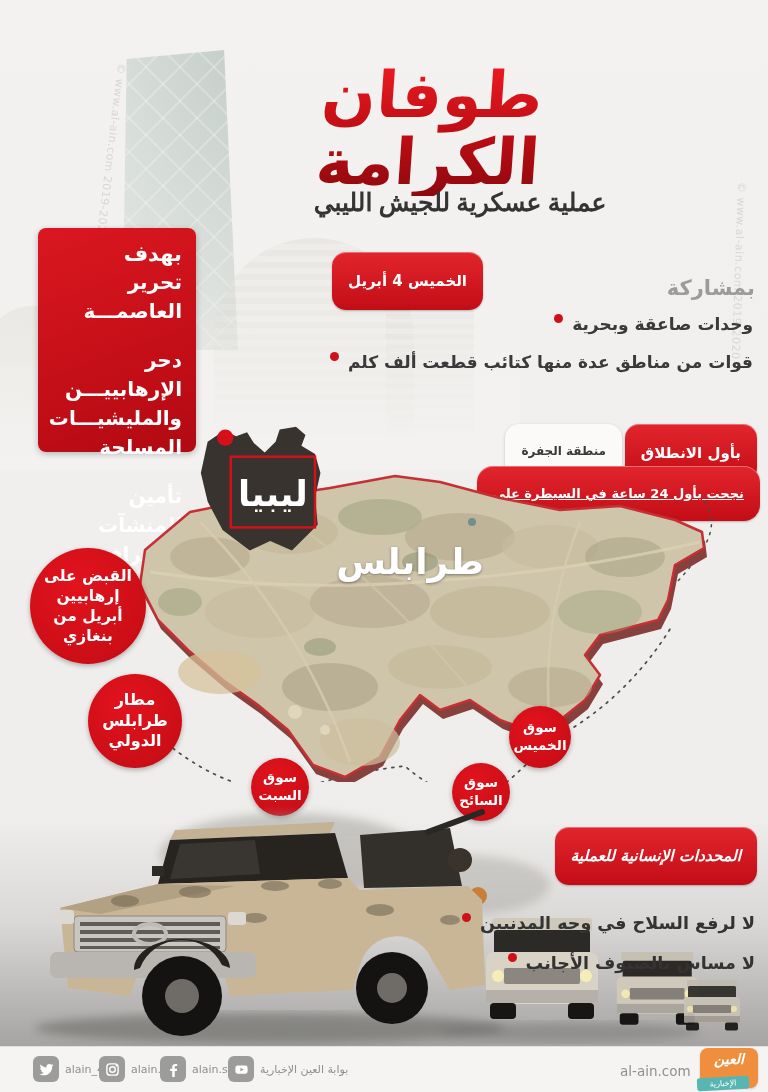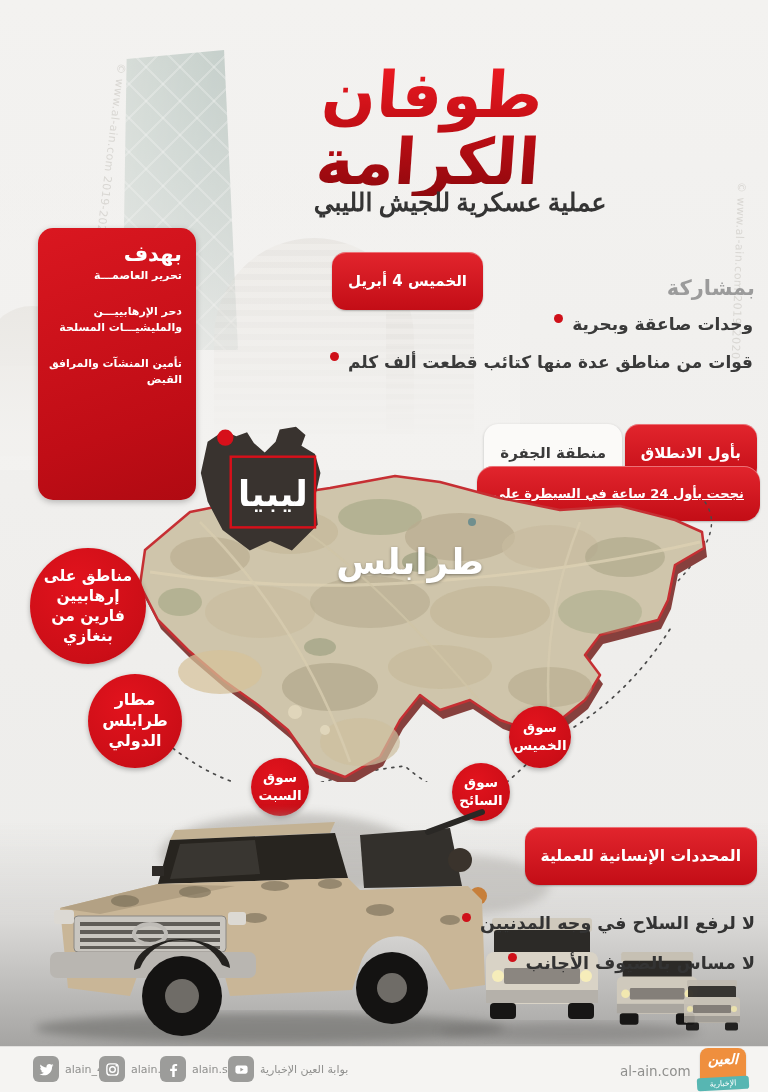--- a/index.html
+++ b/index.html
@@ -40,38 +40,38 @@
            -webkit-background-clip:text;background-clip:text;color:transparent;}
   }
   .subtitle{left:280px;top:188px;width:360px;text-align:center;font-size:25px;font-weight:bold;color:#343434;font-family:Liberation Serif, serif;}
   .pill{display:inline-block;border-radius:14px;padding:20px 16px;font-weight:bold;white-space:nowrap;}
   .pill-red{background:linear-gradient(180deg,#e2252d,#c30d16);color:#fff;
             box-shadow:inset 0 1px 0 rgba(255,255,255,.35),0 1px 2px rgba(0,0,0,.25);}
   .pill-white{background:#fbfaf8;color:#3a3a3a;box-shadow:0 1px 3px rgba(0,0,0,.22);}
   .date-badge{left:332px;top:252px;font-size:15px;}
 
   
-  .goals{left:38px;top:228px;width:158px;height:272px;border-radius:15px;
+  .goals{left:38px;top:228px;width:158px;height:224px;border-radius:8px;
          background:linear-gradient(160deg,#da1720 0%,#c00d16 70%,#b00a12 100%);
          box-shadow:0 2px 6px rgba(0,0,0,.25);color:#fff;text-align:right;
          padding:14px 14px 0 10px;box-sizing:border-box;}
   .goals h2{margin:0 0 2px;font-size:21px;}
-  .goals .g-item{font-size:11px;font-weight:bold;line-height:1.45;margin-bottom:20px;}
+  .goals .g-item{font-size:20px;font-weight:bold;line-height:1.45;margin-bottom:20px;}
 
   
   .part-head{right:13px;top:276px;font-size:21px;font-weight:bold;color:#9b9b9b;}
   .bullet{display:flex;align-items:flex-start;gap:9px;}
   .bullet .dot{width:9px;height:9px;border-radius:50%;background:#cf1019;flex:0 0 auto;}
   .bullet .txt{font-weight:bold;color:#3a3a3a;white-space:nowrap;}
   .b-part1{right:15px;top:314px;}  .b-part1 .txt{font-size:17px;}
   .b-part2{right:15px;top:352px;}  .b-part2 .txt{font-size:17px;}
 
   
   .launch-label{right:11px;top:424px;font-size:15px;}
-  .launch-value{right:146px;top:424px;font-size:15px;}
+  .launch-value{right:146px;top:424px;font-size:12px;}
   .achieve{right:8px;top:466px;font-size:13px;border-radius:16px;text-decoration:underline;}
 
   
   .map-svg{left:120px;top:462px;}
   .libya{left:194px;top:420px;}
   .circle{border-radius:50%;display:flex;align-items:center;justify-content:center;text-align:center;
           color:#fff;font-weight:bold;line-height:1.3;padding:5px;box-sizing:border-box;
           background:radial-gradient(circle at 38% 30%,#e4ININ 0,#d31019 0);  
           background:radial-gradient(circle at 40% 32%,#e2131d 0%,#cc0e17 70%,#bd0a12 100%);
           box-shadow:0 2px 5px rgba(0,0,0,.28);}
@@ -79,37 +79,37 @@
   .c2{left:88px;top:674px;width:94px;height:94px;font-size:16px;}
   .c3{left:251px;top:758px;width:58px;height:58px;font-size:13.5px;}
   .c4{left:347px;top:714px;width:96px;height:96px;font-size:17px;}
   .c5{left:452px;top:763px;width:58px;height:58px;font-size:13.5px;}
   .c6{left:509px;top:706px;width:62px;height:62px;font-size:13.5px;}
   .c7{left:631px;top:591px;width:62px;height:62px;font-size:13.5px;}
 
   
   .band{left:0;top:822px;width:768px;height:224px;
         background:linear-gradient(180deg,rgba(236,235,233,0) 0%,#d9d8d6 45%,#a5a4a2 100%);}
-  .hum-head{right:11px;top:827px;font-size:15.5px;}
+  .hum-head{right:11px;top:827px;font-size:15.5px;font-style:italic;}
   .b-hum1{right:13px;top:869px;} .b-hum2{right:13px;top:913px;} .b-hum3{right:13px;top:953px;}
   .b-hum1 .txt,.b-hum2 .txt,.b-hum3 .txt{font-size:17.5px;color:#333;}
 
   
   .trucks{left:30px;top:800px;}
 
   
   .footer{left:0;top:1046px;width:768px;height:46px;background:#f5f4f2;border-top:1px solid #e2e1df;}
   .soc{position:absolute;display:flex;align-items:center;gap:6px;}
   .soc .sq{width:26px;height:26px;border-radius:6px;background:#9c9c9a;display:flex;
            align-items:center;justify-content:center;}
   .soc .hdl{font-size:11px;color:#8f8f8d;}
   .s1{left:33px;top:1056px;} .s2{left:99px;top:1056px;} .s3{left:160px;top:1056px;} .s4{left:228px;top:1056px;}
   .website{left:620px;top:1063px;font-size:13.5px;color:#8f8f8d;}
   .logo{left:700px;top:1048px;width:46px;height:40px;border-radius:8px;background:#ef8f3e;
-        box-shadow:0 1px 2px rgba(0,0,0,.2);}
+        box-shadow:0 1px 2px rgba(0,0,0,.2);padding-left:12px;}
   .logo .l1{position:absolute;left:0;top:3px;width:100%;text-align:center;color:#fff;
             font-size:14px;font-weight:bold;font-style:italic;}
   .logo .l2{position:absolute;left:-3px;bottom:-2px;width:52px;height:13px;background:#57b6b2;
             border-radius:3px;color:#fff;font-size:8px;text-align:center;line-height:13px;transform:rotate(-3deg);}
 </style>
 </head>
 <body>
 
 <div class="stage">
 
@@ -197,21 +197,21 @@
     <text x="290" y="112" text-anchor="middle" font-family="DejaVu Sans, sans-serif" font-size="36" font-weight="bold" fill="#ffffff" style="text-shadow:0 1px 3px rgba(0,0,0,.4)" direction="rtl">طرابلس</text>
   </svg>
 
   <svg class="abs libya" width="136" height="140" viewBox="0 0 100 103">
     <path d="M10 16 L22 8 L31 12 L39 9 L44 17 L52 24 L60 16 L63 7 L75 5 L82 11 L79 19 L89 25 L93 39 L89 57 L91 77 L72 96 L56 89 L41 96 L21 81 L10 60 L5 39 Z" fill="#39332f"></path>
     <circle cx="23" cy="13" r="6" fill="#d6101a"></circle>
     <rect x="27" y="27" width="62" height="52" fill="none" stroke="#d6101a" stroke-width="1.8"></rect>
     <text x="58" y="63" text-anchor="middle" font-family="DejaVu Sans, sans-serif" font-size="26" font-weight="bold" fill="#ffffff" direction="rtl">ليبيا</text>
   </svg>
 
-  <div class="abs circle c1" dir="rtl">مناطق على إرهابيين فارين من بنغازي</div>
+  <div class="abs circle c1" dir="rtl">القبض على إرهابيين أبريل من بنغازي</div>
   <div class="abs circle c2" dir="rtl">مطار طرابلس الدولي</div>
   <div class="abs circle c3" dir="rtl">سوق السبت</div>
   <div class="abs circle c5" dir="rtl">سوق السائح</div>
   <div class="abs circle c6" dir="rtl">سوق الخميس</div>
 
   <div class="abs band"></div>
 
   <svg class="abs trucks" width="710" height="250" viewBox="0 0 710 250">
     <defs>
         <filter id="tblur">

